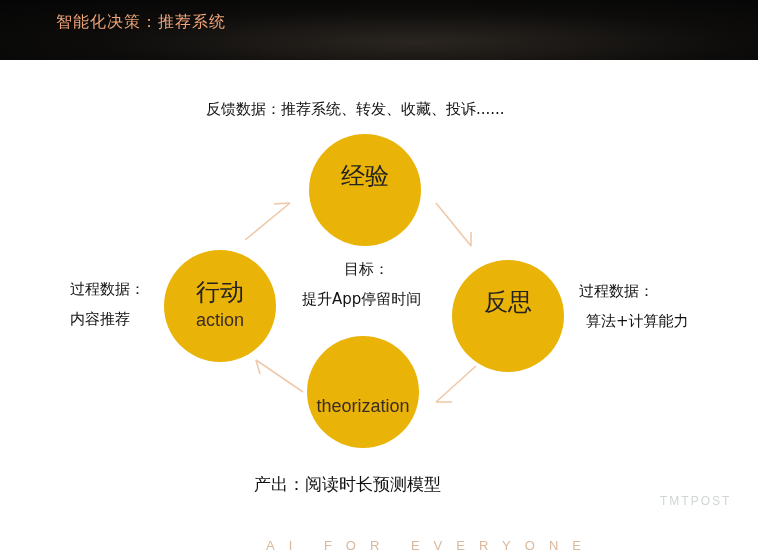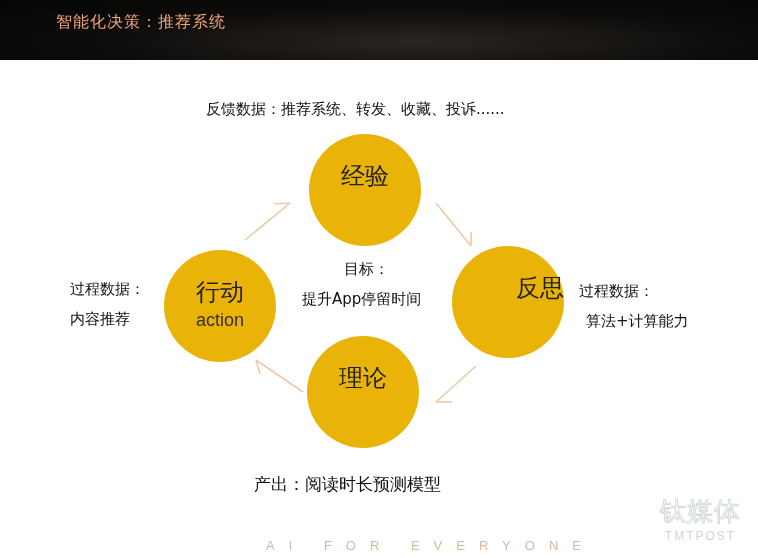--- a/index.html
+++ b/index.html
@@ -47,40 +47,39 @@
     <g>
       <line x1="303" y1="392" x2="256" y2="360"></line>
       <line x1="256" y1="360" x2="260" y2="374"></line>
     </g>
   </g>
 </svg>
 
 <div class="circle" style="left:309px; top:134px;">
   <div class="zh">经验</div>
 </div>
-<div class="circle" style="left:452px; top:246px;text-align:right;">
+<div class="circle" style="left:452px; top:260px;">
   <div class="zh">反思</div>
 </div>
 <div class="circle" style="left:307px; top:336px;">
-  <div class="zh">理论</div>
+  <div class="en">theorization</div>
 </div>
 <div class="circle" style="left:164px; top:250px;text-decoration:underline;">
   <div class="zh">行动</div>
   <div class="en">action</div>
 </div>
 
 <div class="label" style="left:344px; top:260px;">目标：</div>
 <div class="label" style="left:302px; top:290px;">提升App停留时间</div>
 
 <div class="label" style="left:70px; top:280px;">过程数据：</div>
 <div class="label" style="left:70px; top:310px;">内容推荐</div>
 
 <div class="label" style="left:579px; top:282px;">过程数据：</div>
 <div class="label" style="left:579px; top:312px;margin-left:7px;">算法+计算能力</div>
 
 <div class="label" style="left:254px; top:473px; font-size:17px;">产出：阅读时长预测模型</div>
 
 <div class="footer">AI FOR EVERYONE</div>
 
 <div class="wm">
-  <div class="zh">钛媒体</div>
   <div class="en">TMTPOST</div>
 </div>
 
 </body></html>

